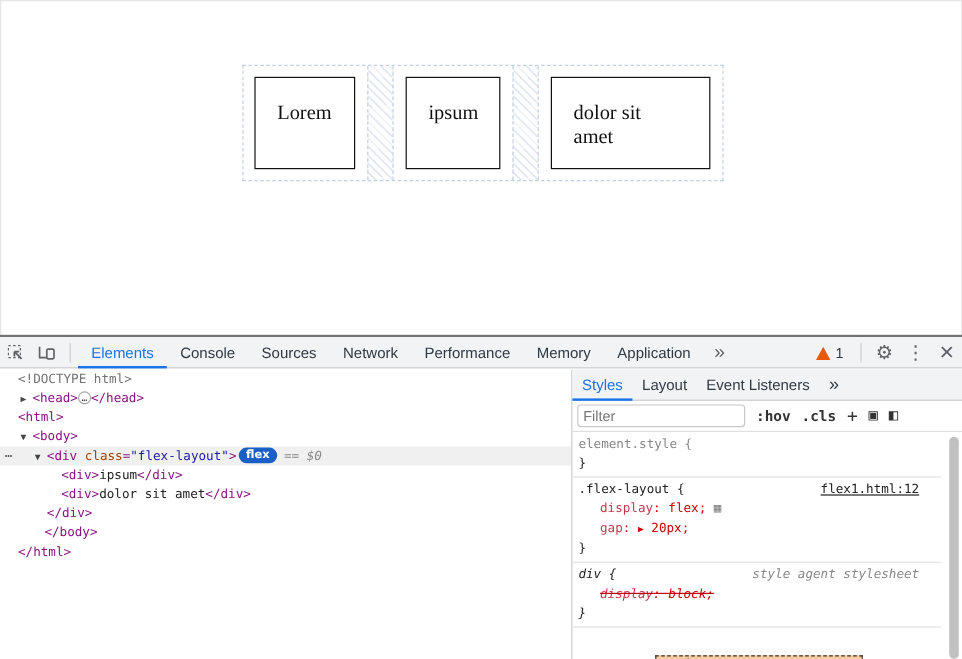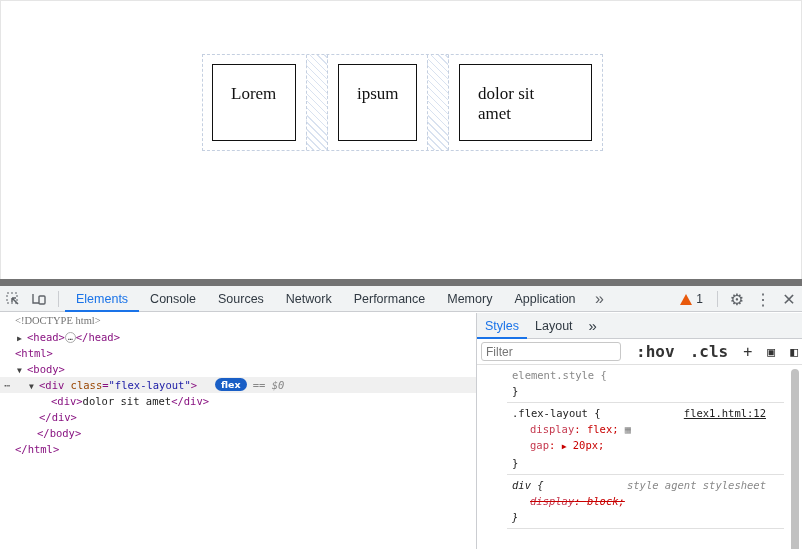--- a/index.html
+++ b/index.html
@@ -1,50 +1,50 @@
 <!DOCTYPE html>
 <html><head>
 <meta charset="utf-8">
 <style>
   * { box-sizing: border-box; margin: 0; padding: 0; }
   html, body { width: 802px; height: 549px; overflow: hidden; background: #fff; font-family: "Liberation Sans", sans-serif; }
   #viewport { position: absolute; left: 0; top: 0; width: 802px; height: 279px; background: #fff; border-top: 1px solid #e5e5e5; border-left: 1px solid #e5e5e5; border-right: 1px solid #e5e5e5; }
   .flex-overlay { position: absolute; left: 201px; top: 53px; width: 401px; height: 97px; border: 1px dashed #c4cfe0; }
   .gap { position: absolute; top: 0; height: 95px; background: repeating-linear-gradient(45deg, #fff 0, #fff 4px, #d9e2f0 4px, #d9e2f0 5px); border-left: 1px dashed #c4cfe0; border-right: 1px dashed #c4cfe0; }
   .fbox { position: absolute; top: 9px; height: 77px; border: 1px solid #111; background: #fff; font-family: "Liberation Serif", serif; font-size: 17px; color: #111; padding: 19px 0 0 18px; line-height: 20px; }
-  #devtools { position: absolute; left: 0; top: 279px; width: 802px; height: 270px; background: #fff; border-top: 7px solid #737373; }
+  #devtools { position: absolute; left: 0; top: 279px; width: 802px; height: 270px; background: #fff; border-top: 2px solid #737373; }
   .toolbar { height: 26px; background: #f1f3f4; border-bottom: 1px solid #cbcdd1; display: flex; align-items: center; font-size: 12.5px; color: #303942; position: relative; }
   .tb-icon { width: 26px; height: 26px; display: flex; align-items: center; justify-content: center; color: #5f6368; font-size: 14px; }
   .tab { padding: 0 11px; height: 26px; line-height: 26px; color: #303942; }
   .tab.active { color: #1a73e8; border-bottom: 2px solid #1a73e8; }
   .divider { width: 1px; height: 16px; background: #cbcdd1; margin: 0 6px; }
   .right-tools { position: absolute; right: 0; top: 0; height: 26px; display: flex; align-items: center; }
   .warn { display: flex; align-items: center; gap: 4px; padding: 0 8px; font-size: 12px; color: #303942; }
   .warn-tri { width: 0; height: 0; border-left: 6px solid transparent; border-right: 6px solid transparent; border-bottom: 11px solid #e8590c; position: relative; }
   .elements-pane { position: absolute; left: 0; top: 27px; width: 476px; height: 243px; font-family: "DejaVu Sans Mono", monospace; font-size: 10.5px; line-height: 16px; }
   .line { height: 16px; white-space: pre; position: relative; color: #881280; }
   .line.selected { background: #f0f0f0; }
   .tag { color: #881280; }
   .attr { color: #994500; }
   .aval { color: #1a1aa6; }
   .txt { color: #222; }
   .doctype { color: #737373; }
   .tri { display: inline-block; color: #444; font-size: 8px; width: 10px; }
-  .flex-badge { display: inline-block; background: #1a5fc6; color: #fff; border-radius: 8px; padding: 0 6px; font-size: 9.5px; line-height: 13px; font-weight: bold; font-family: "DejaVu Sans", sans-serif; margin-left: 18px; vertical-align: 1px; }
+  .flex-badge { display: inline-block; background: #1a5fc6; color: #fff; border-radius: 8px; padding: 0 6px; font-size: 9.5px; line-height: 13px; font-weight: bold; font-family: "DejaVu Sans", sans-serif; margin-left: 2px; vertical-align: 1px; }
   .dollar { color: #888; font-style: italic; margin-left: 6px; }
   .ellipsis-badge { display: inline-block; border: 1px solid #aaa; border-radius: 6px; font-size: 8px; line-height: 9px; padding: 0 2px; color: #333; vertical-align: 1px; }
   .styles-pane { position: absolute; left: 476px; top: 27px; width: 326px; height: 243px; border-left: 1px solid #cbcdd1; }
   .subtabs { height: 26px; display: flex; align-items: center; font-size: 12.5px; color: #303942; border-bottom: 1px solid #cbcdd1; background: #f1f3f4; }
   .subtab { padding: 0 8px; height: 26px; line-height: 26px; }
   .subtab.active { color: #1a73e8; border-bottom: 2px solid #1a73e8; }
-  .filter-row { height: 26px; display: flex; align-items: center; padding: 0 4px; border-bottom: 1px solid #e0e0e0; justify-content: space-between; }
+  .filter-row { height: 26px; display: flex; align-items: center; padding: 0 4px; border-bottom: 1px solid #e0e0e0; }
   .filter { width: 140px; height: 19px; border: 1px solid #c8c8c8; border-radius: 3px; font-size: 12px; color: #999; padding: 1px 4px; font-family: "Liberation Sans", sans-serif; }
-  .ftool { font-family: "DejaVu Sans Mono", monospace; font-weight: bold; font-size: 16px; color: #333; margin-left: 9px; }
+  .ftool { font-family: "DejaVu Sans Mono", monospace; font-weight: bold; font-size: 12px; color: #333; margin-left: 9px; }
   .rules { font-family: "DejaVu Sans Mono", monospace; font-size: 10.5px; line-height: 16px; color: #222; padding-right: 18px; }
-  .rule { border-bottom: 1px solid #e0e0e0; padding: 2px 0 3px 5px; position: relative; margin-left: 30px; }
+  .rule { border-bottom: 1px solid #e0e0e0; padding: 2px 0 3px 5px; position: relative; }
   .rule .src { position: absolute; right: 18px; top: 2px; }
   .src.link { color: #222; text-decoration: underline; }
   .src.ua { color: #888; font-style: italic; }
   .prop { color: #c80000; padding-left: 18px; }
   .pname { color: #c5394e; }
   .grey { color: #888; }
   .scrollbar { position: absolute; right: 3px; top: 56px; width: 8px; height: 185px; background: #c1c1c1; border-radius: 4px; }
   .boxmodel { position: absolute; left: 69px; top: 238px; width: 173px; height: 10px; background: #f9cc9d; border: 1px dashed #333; font-size: 9px; color: #333; padding-left: 5px; line-height: 10px; overflow: hidden; }
 </style>
 </head>
@@ -89,35 +89,37 @@
         <span>1</span>
       </div>
       <div class="divider"></div>
       <div class="tb-icon" style="font-size:16px;">⚙</div>
       <div class="tb-icon" style="font-size:16px;">⋮</div>
       <div class="tb-icon" style="font-size:16px;">✕</div>
     </div>
   </div>
 
   <div class="elements-pane">
-    <div class="line" style="padding-left:15px;font-family:Liberation Serif, serif;"><span class="doctype">&lt;!DOCTYPE html&gt;</span></div>
+    <div class="line" style="padding-left:15px;"><span class="doctype">&lt;!DOCTYPE html&gt;</span></div>
     <div class="line" style="padding-left:17px;"><span class="tri">▶</span><span class="tag">&lt;head&gt;</span><span class="ellipsis-badge">…</span><span class="tag">&lt;/head&gt;</span></div>
     <div class="line" style="padding-left:15px;"><span class="tag">&lt;html&gt;</span></div>
     <div class="line" style="padding-left:17px;"><span class="tri">▼</span><span class="tag">&lt;body&gt;</span></div>
     <div class="line selected" style="padding-left:29px;"><span style="position:absolute;left:4px;color:#555;">⋯</span><span class="tri">▼</span><span class="tag">&lt;div </span><span class="attr">class</span><span class="tag">=</span><span class="aval">"flex-layout"</span><span class="tag">&gt;</span><span class="flex-badge">flex</span><span class="dollar">== $0</span></div>
+    <div class="line" style="padding-left:51px;"><span class="tag">&lt;div&gt;</span><span class="txt">ipsum</span><span class="tag">&lt;/div&gt;</span></div>
     <div class="line" style="padding-left:51px;"><span class="tag">&lt;div&gt;</span><span class="txt">dolor sit amet</span><span class="tag">&lt;/div&gt;</span></div>
     <div class="line" style="padding-left:39px;"><span class="tag">&lt;/div&gt;</span></div>
     <div class="line" style="padding-left:37px;"><span class="tag">&lt;/body&gt;</span></div>
     <div class="line" style="padding-left:15px;"><span class="tag">&lt;/html&gt;</span></div>
   </div>
 
   <div class="styles-pane">
     <div class="subtabs">
       <div class="subtab active">Styles</div>
       <div class="subtab">Layout</div>
+      <div class="subtab">Event Listeners</div>
       <div class="subtab" style="font-size:15px;">»</div>
     </div>
     <div class="filter-row">
       <input class="filter" placeholder="Filter" style="">
       <span class="ftool">:hov</span>
       <span class="ftool">.cls</span>
       <span class="ftool" style="font-size:15px;font-weight:normal;">+</span>
       <span class="ftool" style="font-size:13px;">▣</span>
       <span class="ftool" style="font-size:13px;">◧</span>
     </div>

